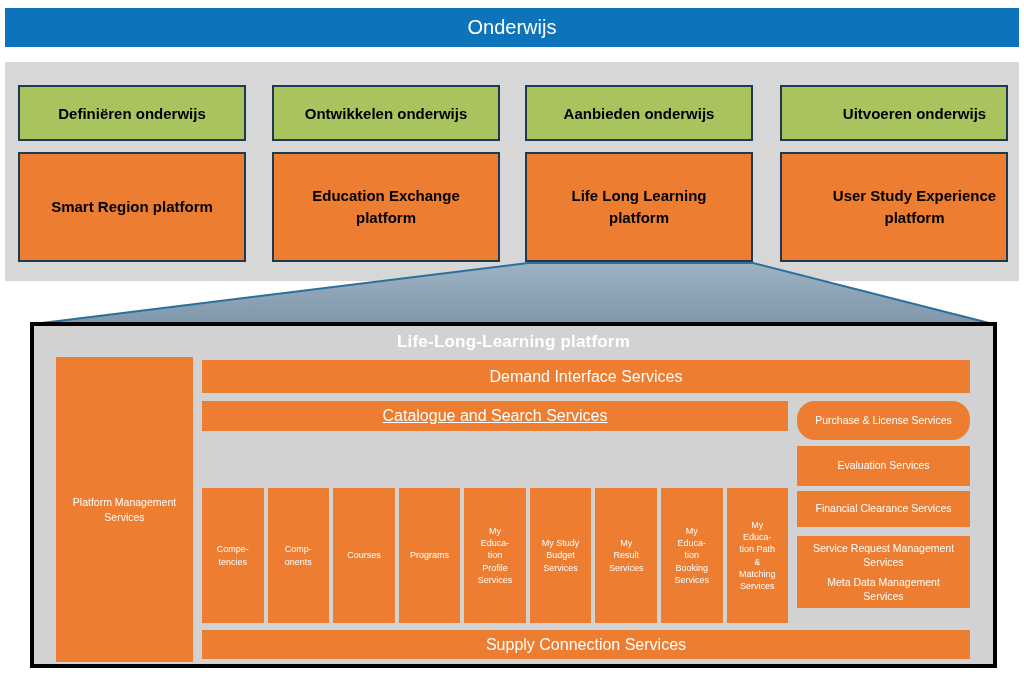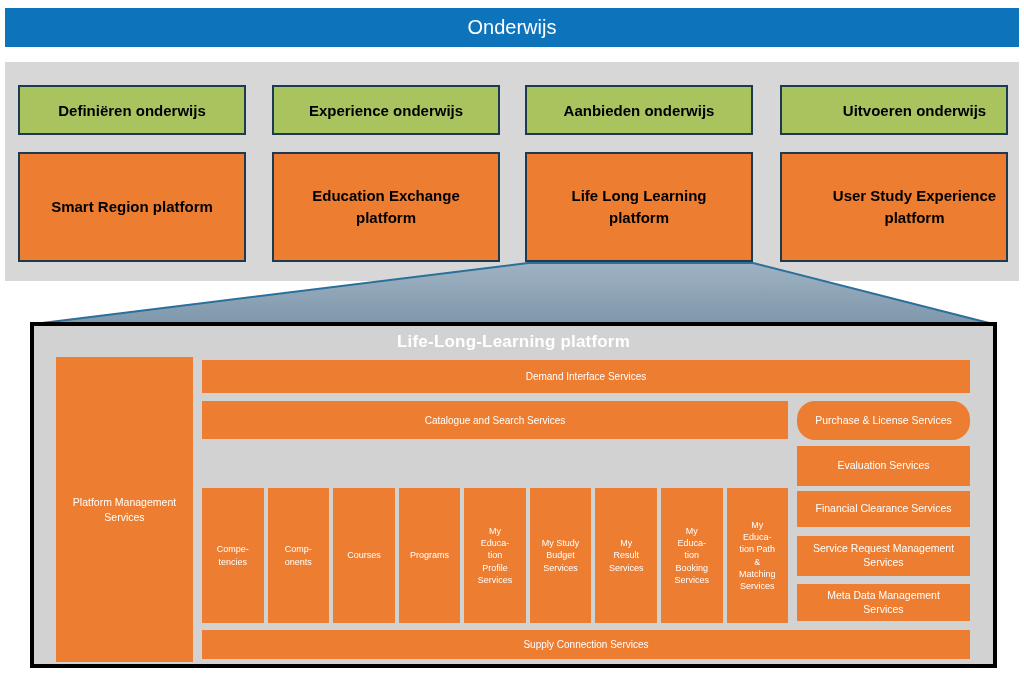--- a/index.html
+++ b/index.html
@@ -12,21 +12,21 @@
     position:absolute; left:5px; top:8px; width:1014px; height:39px;
     background:#0d73bb; color:#ffffff; font-size:20px;
     display:flex; align-items:center; justify-content:center;
   }
   
   .band {
     position:absolute; left:5px; top:62px; width:1014px; height:219px;
     background:#d7d7d7;
   }
   .phase-box {
-    position:absolute; top:23px; width:228px; height:50px;
+    position:absolute; top:23px; width:228px; height:56px;
     background:#a9c45f; border:2px solid #1e3a50; box-sizing:border-box;
     color:#000; font-weight:bold; font-size:15px;
     display:flex; align-items:center; justify-content:center; text-align:center;
   }
   .platform-box {
     position:absolute; top:90px; width:228px; height:110px;
     background:#ed7d31; border:2px solid #1e3a50; box-sizing:border-box;
     color:#000; font-weight:bold; font-size:15px; line-height:1.5;
     display:flex; align-items:center; justify-content:center; text-align:center;
     white-space:pre-line;
@@ -44,57 +44,57 @@
     color:#ffffff; font-weight:bold; font-size:17px; letter-spacing:0.2px;
   }
   .orange { background:#ed7d31; color:#ffffff; }
   .pm-box {
     position:absolute; left:22px; top:31px; width:137px; height:305px;
     font-size:10.5px; line-height:1.35;
     display:flex; align-items:center; justify-content:center; text-align:center;
     white-space:pre-line;
   }
   .svc-row {
-    position:absolute; font-size:10px;
+    position:absolute; font-size:16px;
     display:flex; align-items:center; justify-content:center; text-align:center;
   }
   .row-demand        { left:168px; top:34px;  width:768px; height:33px; }
-  .row-catalogue     { left:168px; top:75px;  width:586px; height:38px; }
+  .row-catalogue     { left:168px; top:75px;  width:586px; height:30px;text-decoration:underline; }
   .row-orchestration { left:168px; top:120px; width:586px; height:36px; }
   .row-supply        { left:168px; top:304px; width:768px; height:29px; }
   .small-row {
     position:absolute; left:168px; top:162px; width:586px; height:135px;
     display:flex; gap:4px;
   }
   .small-box {
     flex:1 1 0; font-size:9px; line-height:1.35;
     display:flex; align-items:center; justify-content:center; text-align:center;
     white-space:pre-line;
   }
   .right-box {
     position:absolute; left:763px; width:173px; font-size:10.5px; line-height:1.3;
     display:flex; align-items:center; justify-content:center; text-align:center;
     white-space:pre-line;
   }
   .rb0 { top:75px;  height:39px;border-radius:18px; }
   .rb1 { top:120px; height:40px; }
   .rb2 { top:165px; height:36px; }
   .rb3 { top:210px; height:40px; }
-  .rb4 { top:258px; height:37px; }
+  .rb4 { top:245px; height:37px; }
 </style>
 </head>
 <body>
 
 <div class="canvas">
 
   <div class="banner">Onderwijs</div>
 
   <div class="band">
     <div class="phase-box col1">Definiëren onderwijs</div>
-    <div class="phase-box col2">Experience onderwijs</div>
+    <div class="phase-box col2">Ontwikkelen onderwijs</div>
     <div class="phase-box col3">Aanbieden onderwijs</div>
     <div class="phase-box col4">Uitvoeren onderwijs</div>
 
     <div class="platform-box col1">Smart Region platform</div>
     <div class="platform-box col2">Education Exchange
 platform</div>
     <div class="platform-box col3">Life Long Learning
 platform</div>
     <div class="platform-box col4">User Study Experience
 platform</div>

